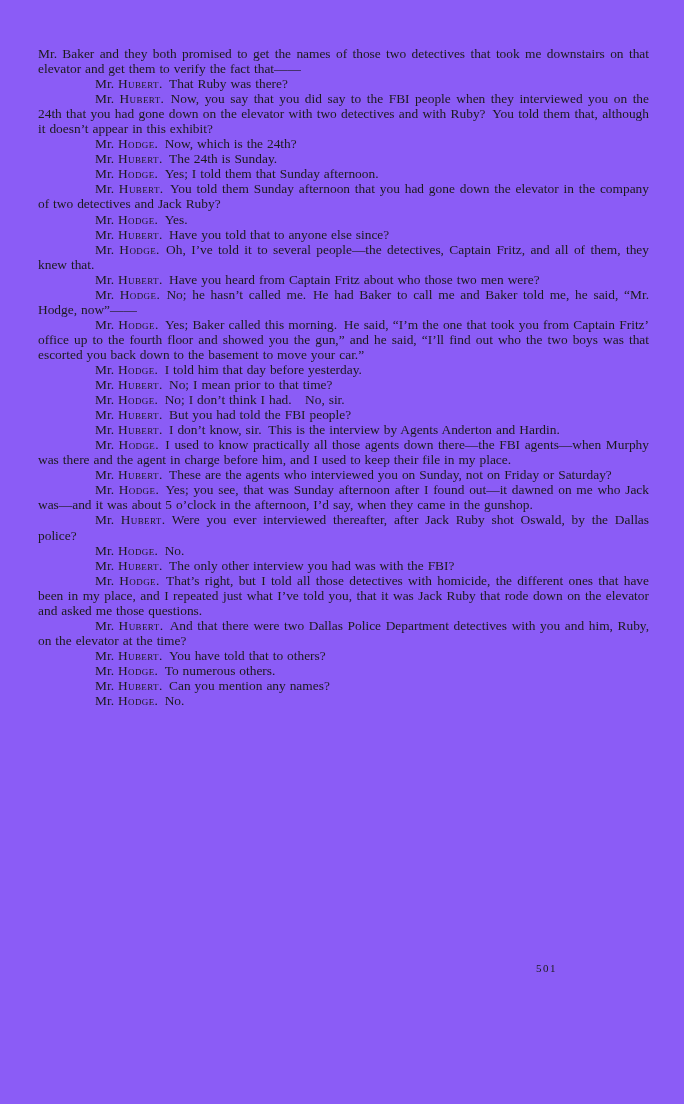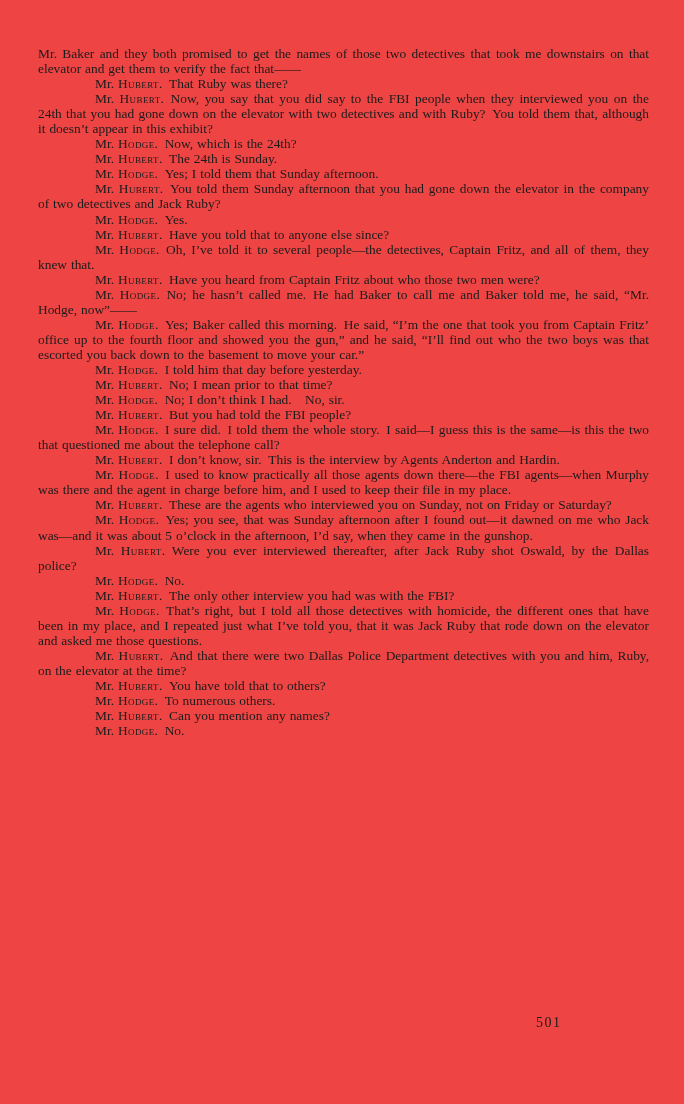--- a/index.html
+++ b/index.html
@@ -5,21 +5,21 @@
   html, body {
     margin: 0;
     padding: 0;
     background: #e9e7e2;
   }
   .page {
     position: relative;
     width: 684px;
     height: 1104px;
     margin: 0 auto;
-    background: #ef4444;
+    background: #8b5cf6;
     font-family: "Liberation Serif", "DejaVu Serif", serif;
     color: #1b1b1b;
     overflow: hidden;
   }
   .text-block {
     position: absolute;
     left: 38px;
     top: 46px;
     width: 611px;
     font-size: 13.4px;
@@ -38,23 +38,23 @@
   .speaker {
     white-space: nowrap;
     margin-left: 40px;
   }
   .speaker .sc {
     font-variant: small-caps;
     letter-spacing: 0.4px;
   }
   .page-number {
     position: absolute;
-    top: 1015px;
+    top: 962px;
     left: 536px;
-    font-size: 14px;
+    font-size: 11px;
     letter-spacing: 1.5px;
   }
 </style>
 </head>
 <body>
 
 <div class="page">
   <main class="text-block">
       <p class="para cont">Mr. Baker and they both promised to get the names of those two detectives that took me downstairs on that elevator and get them to verify the fact that——</p>
       <p class="para"><span class="speaker">Mr. <span class="sc">Hubert</span>.</span> That Ruby was there?</p>
@@ -66,21 +66,20 @@
       <p class="para"><span class="speaker">Mr. <span class="sc">Hodge</span>.</span> Yes.</p>
       <p class="para"><span class="speaker">Mr. <span class="sc">Hubert</span>.</span> Have you told that to anyone else since?</p>
       <p class="para"><span class="speaker">Mr. <span class="sc">Hodge</span>.</span> Oh, I’ve told it to several people—the detectives, Captain Fritz, and all of them, they knew that.</p>
       <p class="para"><span class="speaker">Mr. <span class="sc">Hubert</span>.</span> Have you heard from Captain Fritz about who those two men were?</p>
       <p class="para"><span class="speaker">Mr. <span class="sc">Hodge</span>.</span> No; he hasn’t called me. He had Baker to call me and Baker told me, he said, “Mr. Hodge, now”——</p>
       <p class="para"><span class="speaker">Mr. <span class="sc">Hodge</span>.</span> Yes; Baker called this morning. He said, “I’m the one that took you from Captain Fritz’ office up to the fourth floor and showed you the gun,” and he said, “I’ll find out who the two boys was that escorted you back down to the basement to move your car.”</p>
       <p class="para"><span class="speaker">Mr. <span class="sc">Hodge</span>.</span> I told him that day before yesterday.</p>
       <p class="para"><span class="speaker">Mr. <span class="sc">Hubert</span>.</span> No; I mean prior to that time?</p>
       <p class="para"><span class="speaker">Mr. <span class="sc">Hodge</span>.</span> No; I don’t think I had.  No, sir.</p>
       <p class="para"><span class="speaker">Mr. <span class="sc">Hubert</span>.</span> But you had told the FBI people?</p>
-      <p class="para"><span class="speaker">Mr. <span class="sc">Hodge</span>.</span> I sure did. I told them the whole story. I said—I guess this is the same—is this the two that questioned me about the telephone call?</p>
       <p class="para"><span class="speaker">Mr. <span class="sc">Hubert</span>.</span> I don’t know, sir. This is the interview by Agents Anderton and Hardin.</p>
       <p class="para"><span class="speaker">Mr. <span class="sc">Hodge</span>.</span> I used to know practically all those agents down there—the FBI agents—when Murphy was there and the agent in charge before him, and I used to keep their file in my place.</p>
       <p class="para"><span class="speaker">Mr. <span class="sc">Hubert</span>.</span> These are the agents who interviewed you on Sunday, not on Friday or Saturday?</p>
       <p class="para"><span class="speaker">Mr. <span class="sc">Hodge</span>.</span> Yes; you see, that was Sunday afternoon after I found out—it dawned on me who Jack was—and it was about 5 o’clock in the afternoon, I’d say, when they came in the gunshop.</p>
       <p class="para"><span class="speaker">Mr. <span class="sc">Hubert</span>.</span> Were you ever interviewed thereafter, after Jack Ruby shot Oswald, by the Dallas police?</p>
       <p class="para"><span class="speaker">Mr. <span class="sc">Hodge</span>.</span> No.</p>
       <p class="para"><span class="speaker">Mr. <span class="sc">Hubert</span>.</span> The only other interview you had was with the FBI?</p>
       <p class="para"><span class="speaker">Mr. <span class="sc">Hodge</span>.</span> That’s right, but I told all those detectives with homicide, the different ones that have been in my place, and I repeated just what I’ve told you, that it was Jack Ruby that rode down on the elevator and asked me those questions.</p>
       <p class="para"><span class="speaker">Mr. <span class="sc">Hubert</span>.</span> And that there were two Dallas Police Department detectives with you and him, Ruby, on the elevator at the time?</p>
       <p class="para"><span class="speaker">Mr. <span class="sc">Hubert</span>.</span> You have told that to others?</p>

